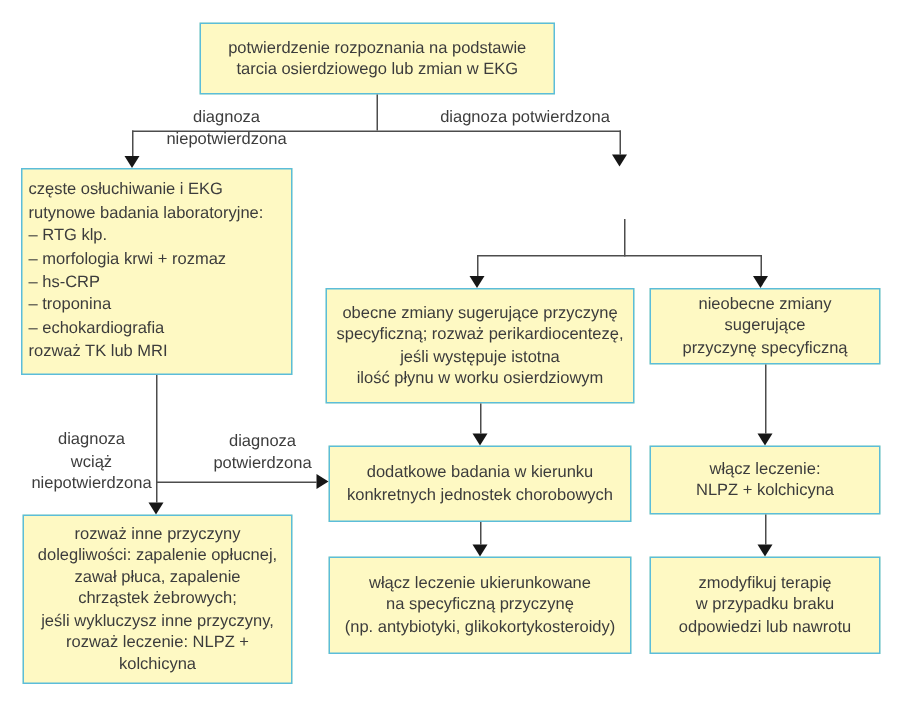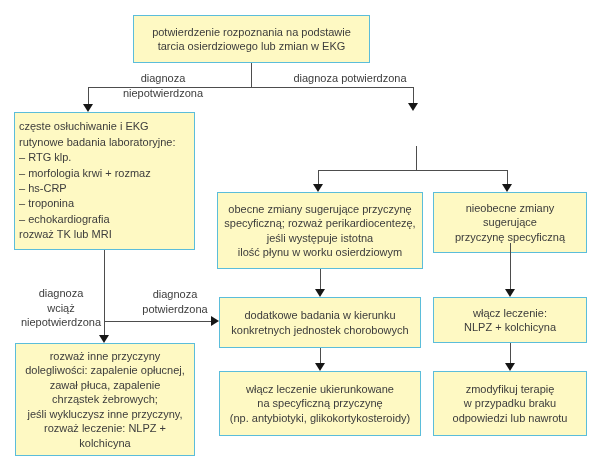--- a/index.html
+++ b/index.html
@@ -52,21 +52,21 @@
 – troponina
 – echokardiografia
 rozważ TK lub MRI</div>
 
 
   <div class="node" style="left:217px; top:192px; width:206px; height:77px;">obecne zmiany sugerujące przyczynę
 specyficzną; rozważ perikardiocentezę,
 jeśli występuje istotna
 ilość płynu w worku osierdziowym</div>
 
-  <div class="node" style="left:433px; top:192px; width:154px; height:61px;">nieobecne zmiany sugerujące
+  <div class="node" style="left:433px; top:192px; width:154px; height:51px;">nieobecne zmiany sugerujące
 przyczynę specyficzną</div>
 
   <div class="node" style="left:219px; top:297px; width:202px; height:51px;">dodatkowe badania w kierunku
 konkretnych jednostek chorobowych</div>
 
   <div class="node" style="left:433px; top:297px; width:154px; height:46px;">włącz leczenie:
 NLPZ + kolchicyna</div>
 
   <div class="node" style="left:15px; top:343px; width:180px; height:113px;">rozważ inne przyczyny
 dolegliwości: zapalenie opłucnej,
@@ -76,21 +76,21 @@
 rozważ leczenie: NLPZ + kolchicyna</div>
 
   <div class="node" style="left:219px; top:371px; width:202px; height:65px;">włącz leczenie ukierunkowane
 na specyficzną przyczynę
 (np. antybiotyki, glikokortykosteroidy)</div>
 
   <div class="node" style="left:433px; top:371px; width:154px; height:65px;">zmodyfikuj terapię
 w przypadku braku
 odpowiedzi lub nawrotu</div>
 
-  <div class="lbl" style="left:100px; top:71px; width:126px;">diagnoza niepotwierdzona</div>
+  <div class="lbl" style="left:88px; top:71px; width:126px;">diagnoza niepotwierdzona</div>
 
   <div class="lbl" style="left:287px; top:71px; width:126px;">diagnoza potwierdzona</div>
 
   <div class="lbl" style="left:16px; top:286px; width:90px;">diagnoza
 wciąż
 niepotwierdzona</div>
 
   <div class="lbl" style="left:130px; top:287px; width:90px;">diagnoza
 potwierdzona</div>
 

